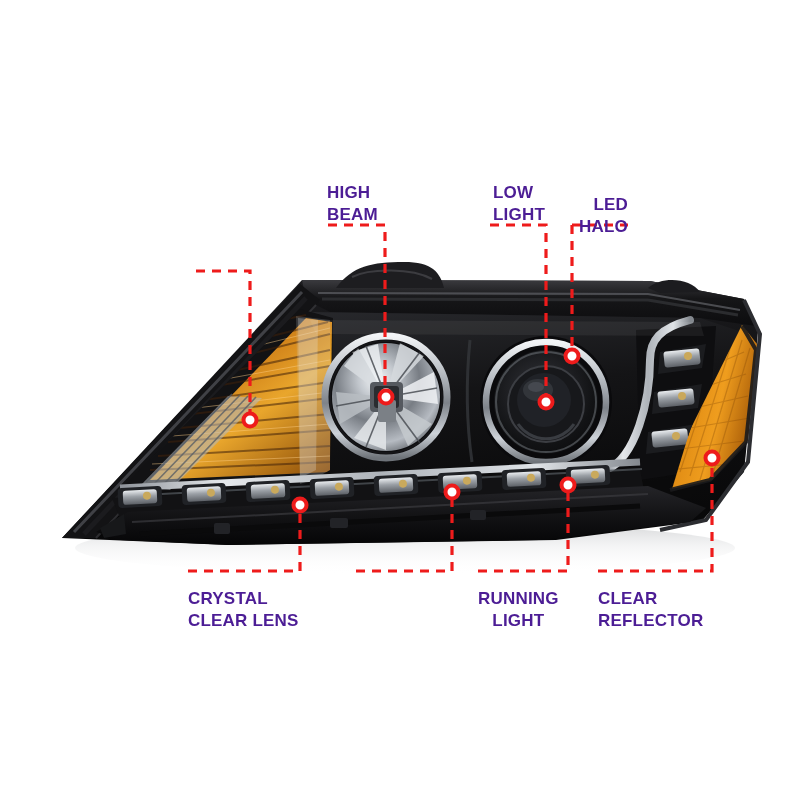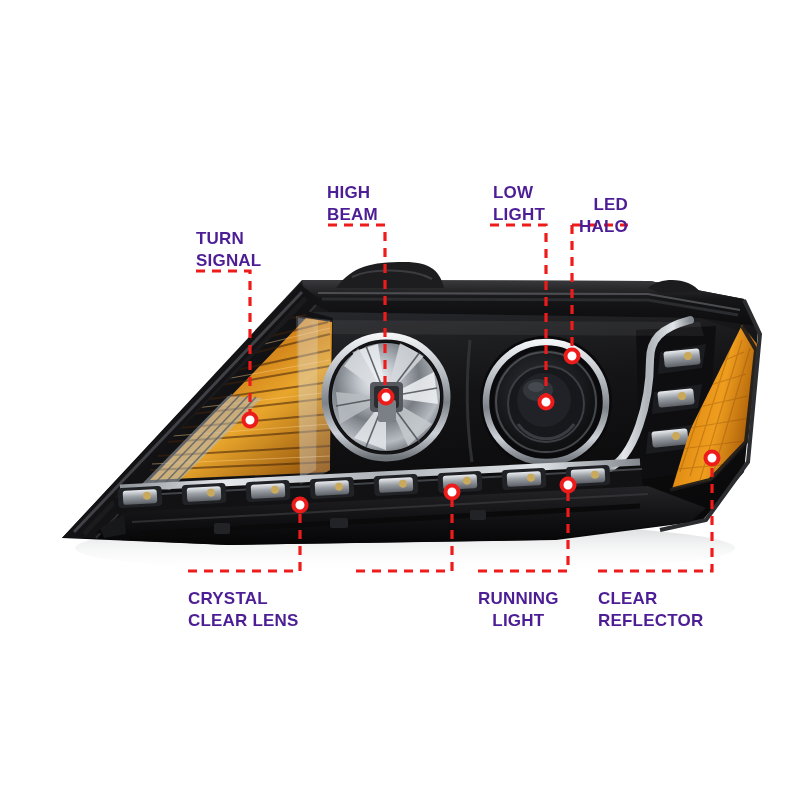--- a/index.html
+++ b/index.html
@@ -349,22 +349,20 @@
       <circle cx="386" cy="397" r="6.5"></circle>
       <circle cx="546" cy="402" r="6.5"></circle>
       <circle cx="572" cy="356" r="6.5"></circle>
       <circle cx="300" cy="505" r="6.5"></circle>
       <circle cx="452" cy="492" r="6.5"></circle>
       <circle cx="568" cy="485" r="6.5"></circle>
       <circle cx="712" cy="458" r="6.5"></circle>
     </g>
   </svg>
 
-  <div class="callout-label lbl-left" style="left:196px;top:228px;">TURN
-SIGNAL</div>
 
   <div class="callout-label lbl-left" style="left:327px;top:182px;">HIGH
 BEAM</div>
 
   <div class="callout-label lbl-left" style="left:493px;top:182px;">LOW
 LIGHT</div>
 
   <div class="callout-label lbl-right" style="left:528px;top:194px;width:100px;">LED
 HALO</div>
 

